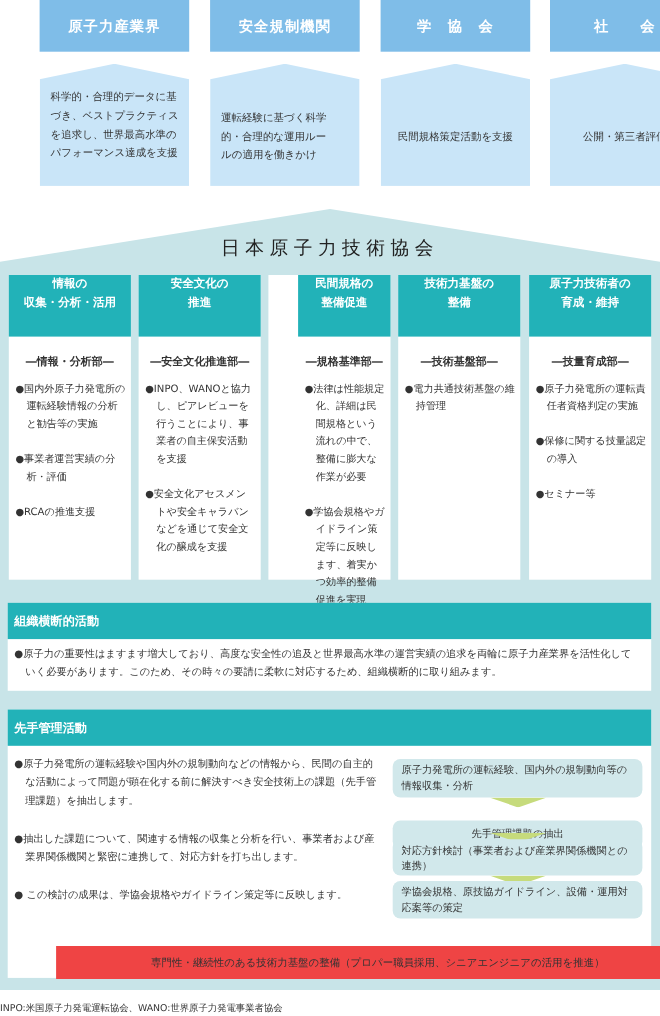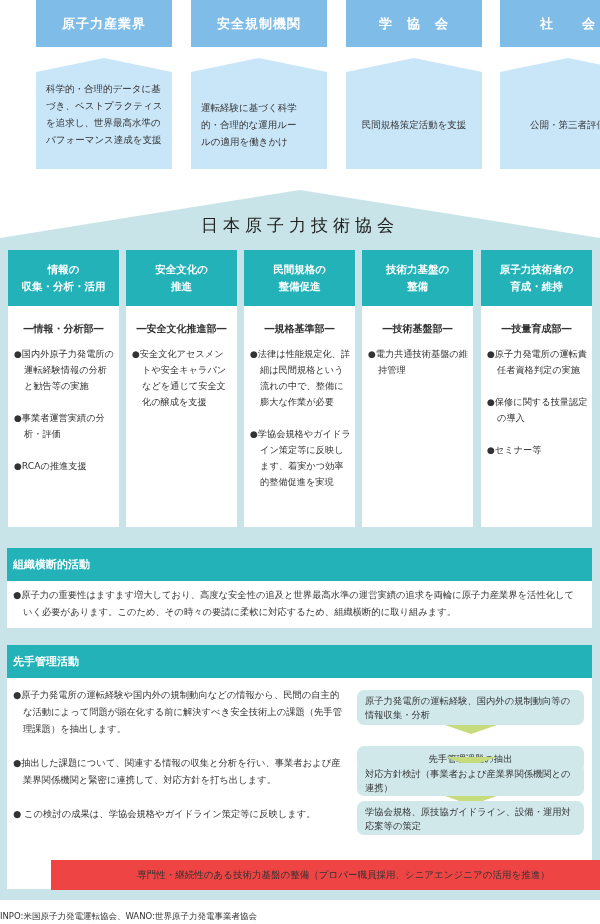--- a/index.html
+++ b/index.html
@@ -34,21 +34,21 @@
   .main-title {
     position: absolute; top: 214px; left: 0; width: 600px; text-align: center;
     font-size: 17px; letter-spacing: 5px; color: #222;
   }
 
   
   .dept { position: absolute; top: 250px; width: 111px; height: 277px; background: #fff; }
   .dept-head {
     height: 56px; background: #22b2b8; color: #fff;
     font-size: 10.5px; font-weight: bold; line-height: 17px;
-    display: flex; flex-direction: column; align-items: center; justify-content: center; text-align: center;
+    display: flex; flex-direction: column; align-items: center; text-align: center;
   }
   .dept-name { text-align: center; font-size: 10px; font-weight: bold; color: #333; margin-top: 16px; }
   .dept-items { padding: 10px 4px 0 6px; }
   .dept-item {
     font-size: 9.2px; line-height: 16px; color: #333; margin-bottom: 16px;
     padding-left: 10px; text-indent: -10px;
   }
   .bullet { font-size: 9px; }
 
   
@@ -121,25 +121,26 @@
   </div>
 </div>
 
 <div class="dept" style="left:126px;">
   <div class="dept-head">
     <span>安全文化の</span>
     <span>推進</span>
   </div>
   <div class="dept-name">―安全文化推進部―</div>
   <div class="dept-items">
+    <div class="dept-item"><span class="bullet">●</span><span>INPO、WANOと協力し、ピアレビューを行うことにより、事業者の自主保安活動を支援</span></div>
     <div class="dept-item"><span class="bullet">●</span><span>安全文化アセスメントや安全キャラバンなどを通じて安全文化の醸成を支援</span></div>
   </div>
 </div>
 
-<div class="dept" style="left:244px;">
+<div class="dept" style="left:244px;padding-left:27px;">
   <div class="dept-head">
     <span>民間規格の</span>
     <span>整備促進</span>
   </div>
   <div class="dept-name">―規格基準部―</div>
   <div class="dept-items">
     <div class="dept-item"><span class="bullet">●</span><span>法律は性能規定化、詳細は民間規格という流れの中で、整備に膨大な作業が必要</span></div>
     <div class="dept-item"><span class="bullet">●</span><span>学協会規格やガイドライン策定等に反映します、着実かつ効率的整備促進を実現</span></div>
   </div>
 </div>

